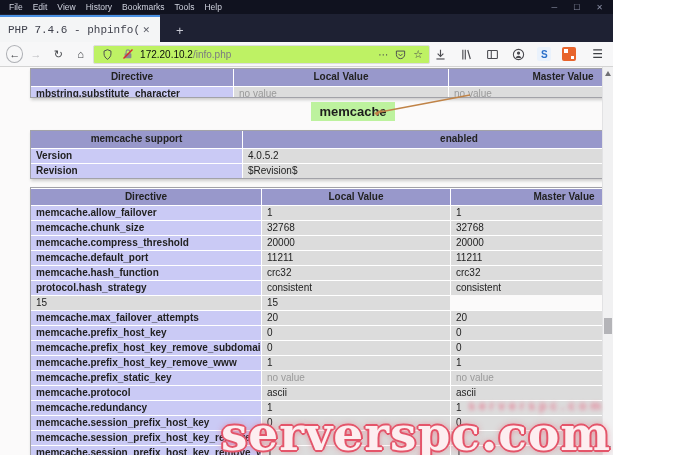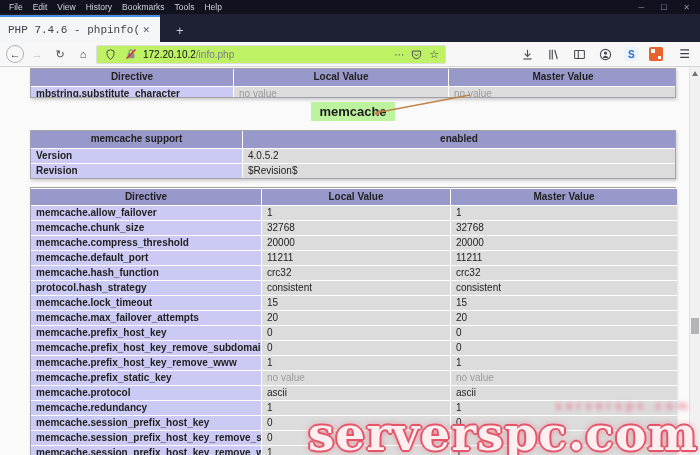--- a/index.html
+++ b/index.html
@@ -1,18 +1,18 @@
 <!DOCTYPE html>
 <html><head>
 <meta charset="utf-8">
 <style>
   * { margin:0; padding:0; box-sizing:border-box; }
   html,body { width:700px; height:455px; overflow:hidden; background:#fff;
               font-family:"Liberation Sans", sans-serif; }
-  .window { position:relative; width:700px; height:455px; overflow:hidden; }
+  .window { position:relative; width:613px; height:455px; overflow:hidden; }
 
   
   .menubar { height:14px; background:#10121f; display:flex; align-items:center;
              padding:0 4px; color:#cfd2de; font-size:8.5px; }
   .menu-item { padding:0 5px; cursor:default; }
   .win-controls { margin-left:auto; display:flex; align-items:center; gap:16px;
                   color:#8b90a6; font-size:8px; padding-right:6px; }
 
   
   .tabbar { height:28px; background:#1e2133; display:flex; align-items:flex-end; }
@@ -265,21 +265,20 @@
           <div class="cell v">crc32</div>
         </div>
 
         <div class="prow">
           <div class="cell e">protocol.hash_strategy</div>
           <div class="cell v">consistent</div>
           <div class="cell v">consistent</div>
         </div>
 
         <div class="prow">
-          <div class="cell e">memcache.lock_timeout</div>
           <div class="cell v">15</div>
           <div class="cell v">15</div>
         </div>
 
         <div class="prow">
           <div class="cell e">memcache.max_failover_attempts</div>
           <div class="cell v">20</div>
           <div class="cell v">20</div>
         </div>
 

